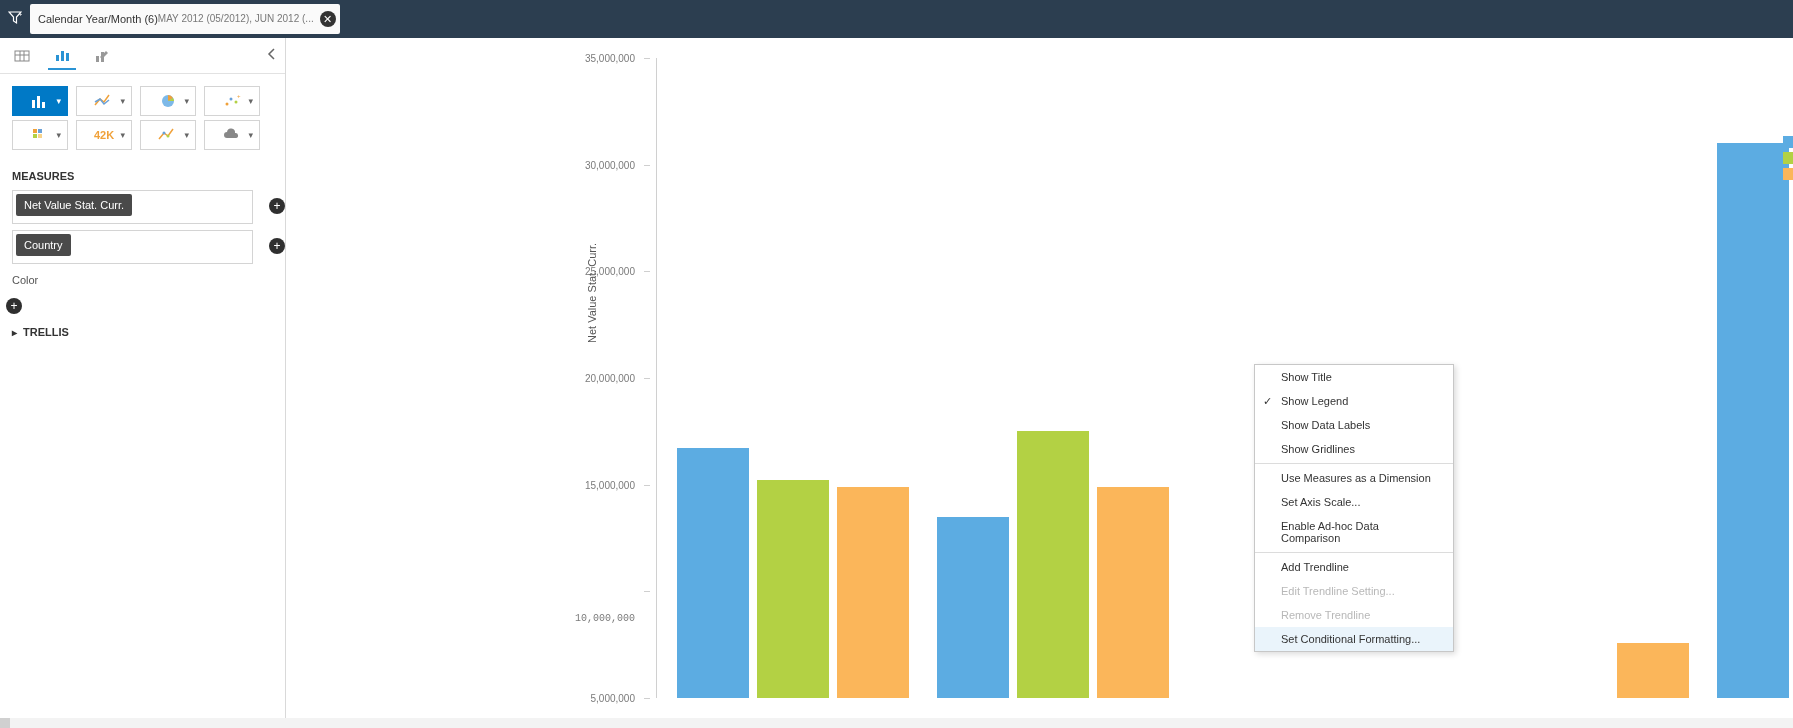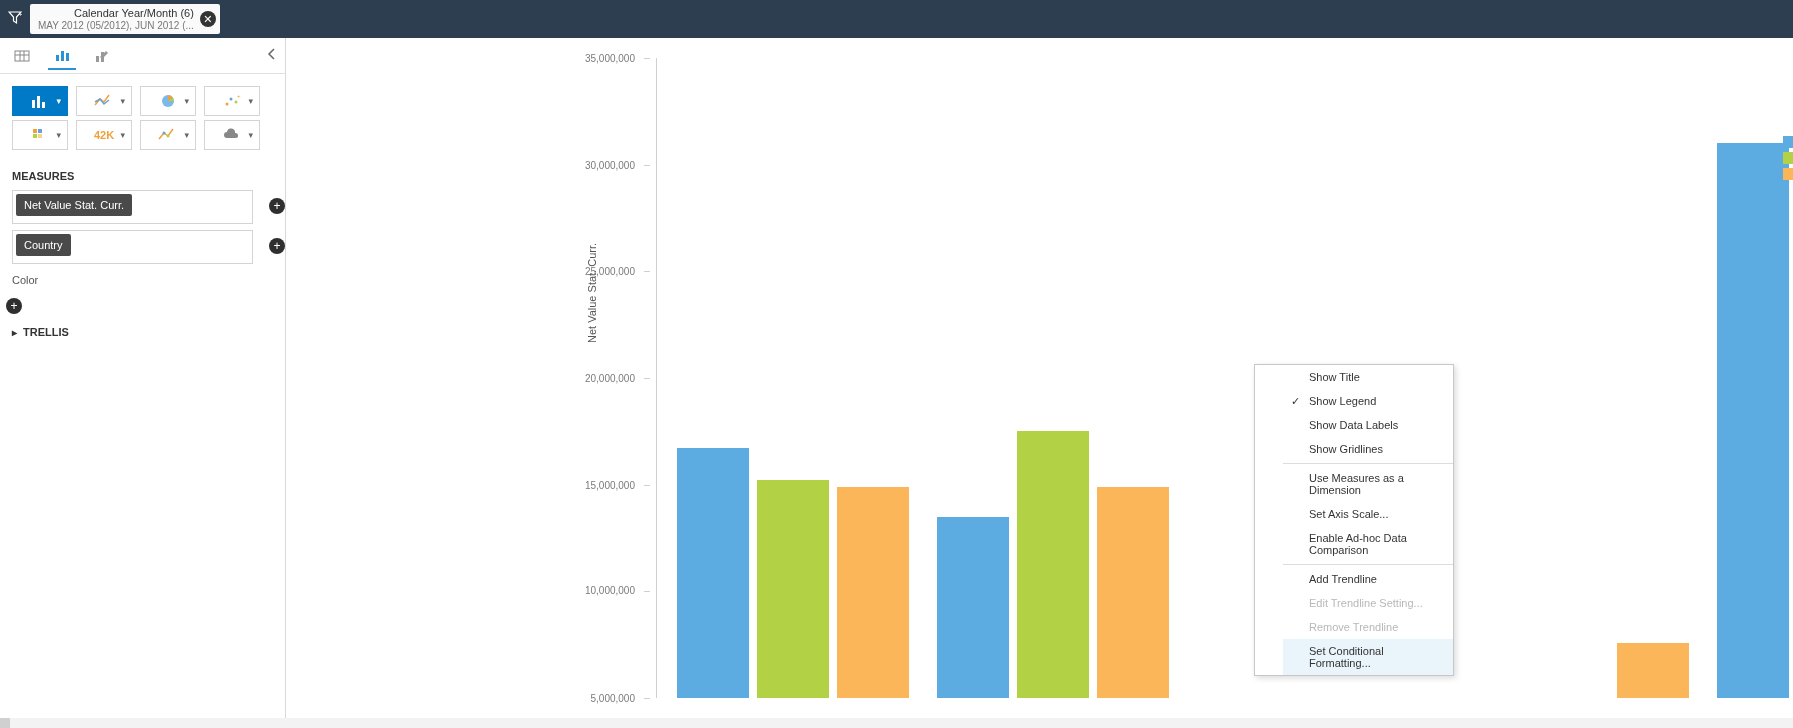--- a/index.html
+++ b/index.html
@@ -20,21 +20,21 @@
   }
   .filter-tag {
     background: #fafafa;
     border-radius: 2px;
     height: 30px;
     display: flex;
     align-items: center;
     padding: 2px 4px 2px 8px;
     margin-left: 4px;
   }
-  .filter-tag .ft-col { display:flex; flex-direction:column; line-height:1.15;align-items:flex-end; }
+  .filter-tag .ft-col { display:flex; flex-direction:row; line-height:1.15; }
   .filter-tag .ft-title { font-size:11px; color:#333; }
   .filter-tag .ft-sub { font-size:10px; color:#787878; }
   .filter-tag .close-circle {
     width:16px; height:16px; border-radius:50%; background:#333; color:#fff;
     font-size:11px; display:flex; align-items:center; justify-content:center; margin-left:6px; cursor:pointer;
   }
 
   .main-row { display:flex; height: calc(728px - 38px); }
 
   .sidebar {
@@ -123,21 +123,20 @@
   .context-menu {
     position:absolute;
     left: 968px; top: 326px;
     width: 200px;
     background:#fff;
     border:1px solid #c7c7c7;
     box-shadow: 2px 2px 6px rgba(0,0,0,0.15);
     font-size:11px;
     color:#333;
     z-index:50;
-    padding-left:28px;
   }
   .cm-item {
     padding:6px 12px 6px 26px;
     position:relative;
     cursor:pointer;
   }
   .cm-item.hovered { background:#eaf4fb; }
   .cm-item.disabled { color:#b8b8b8; cursor:default; }
   .cm-sep { height:1px; background:#dcdcdc; margin:2px 0; }
   .cm-check {
@@ -297,21 +296,21 @@
   </div>
 
   <div class="chart-wrap">
 
     <div class="y-axis-title">Net Value Stat. Curr.</div>
 
     <div class="chart-plot" style="height: 640px;">
       <div class="y-labels" id="y-labels">
           <div class="y-label" style="top: 640px;">5,000,000</div>
           <div class="y-tick" style="top: 640px;"></div>
-          <div class="y-label" style="top: 532px;">10,000,000</div>
+          <div class="y-label" style="top: 560px; font-family: Liberation Mono, monospace;">10,000,000</div>
           <div class="y-tick" style="top: 533.333px;"></div>
           <div class="y-label" style="top: 426.667px; text-align: right;">15,000,000</div>
           <div class="y-tick" style="top: 426.667px;"></div>
           <div class="y-label" style="top: 320px;">20,000,000</div>
           <div class="y-tick" style="top: 320px;"></div>
           <div class="y-label" style="top: 213.333px;">25,000,000</div>
           <div class="y-tick" style="top: 213.333px;"></div>
           <div class="y-label" style="top: 106.667px;">30,000,000</div>
           <div class="y-tick" style="top: 106.667px;"></div>
           <div class="y-label" style="top: 0px;">35,000,000</div>

